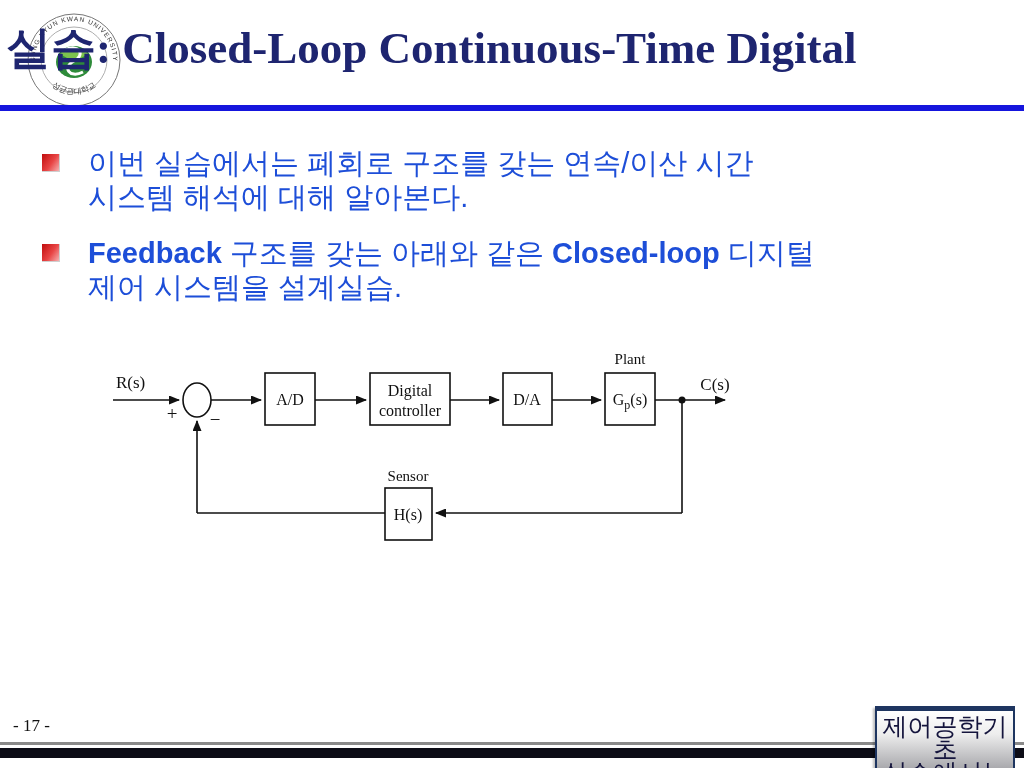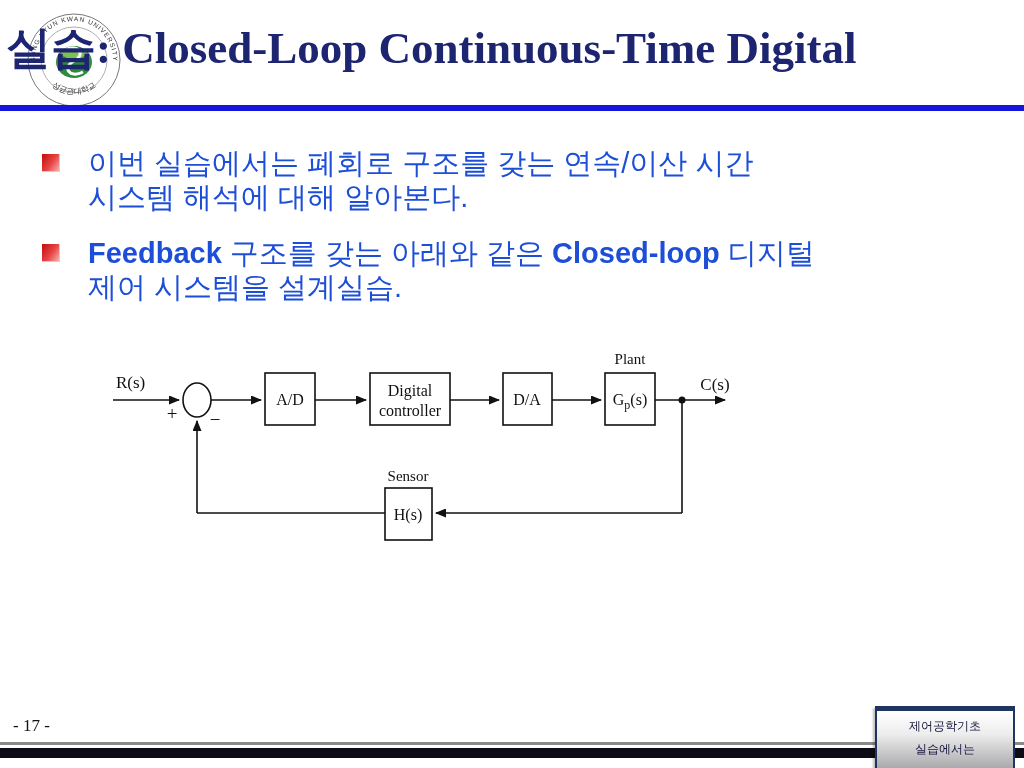--- a/index.html
+++ b/index.html
@@ -34,21 +34,21 @@
                font-family:"Liberation Serif","DejaVu Serif",serif;
                font-size:17px;color:#111;}
   .footer-grayline{position:absolute;left:0;top:742px;width:1024px;height:3px;background:#8a8a8a;}
   .footer-bar{position:absolute;left:0;top:748px;width:1024px;height:10px;background:#0c0c16;}
   .course-box{position:absolute;left:875px;top:706px;width:136px;height:58px;z-index:4;
               border:2px solid #1e3560;border-top-width:5px;
               background:linear-gradient(180deg,#ffffff 0%,#ededed 40%,#a8a8ac 100%);
               box-shadow:-2px 2px 2px rgba(0,0,0,0.25);
               text-align:center;}
   .course-box .cline{font-family:"Liberation Serif","DejaVu Serif",serif;
-                     font-size:12px;line-height:23px;color:#14143c;}
+                     font-size:25px;line-height:23px;color:#14143c;}
   .course-box .cline:first-child{margin-top:4px;}
 </style>
 </head>
 <body>
 
 <div class="slide">
 
   <svg class="logo" viewBox="0 0 96 96">
     <circle cx="48" cy="48" r="46" fill="#ffffff" stroke="#777" stroke-width="1"></circle>
     <circle cx="48" cy="48" r="33" fill="none" stroke="#999" stroke-width="0.8"></circle>

